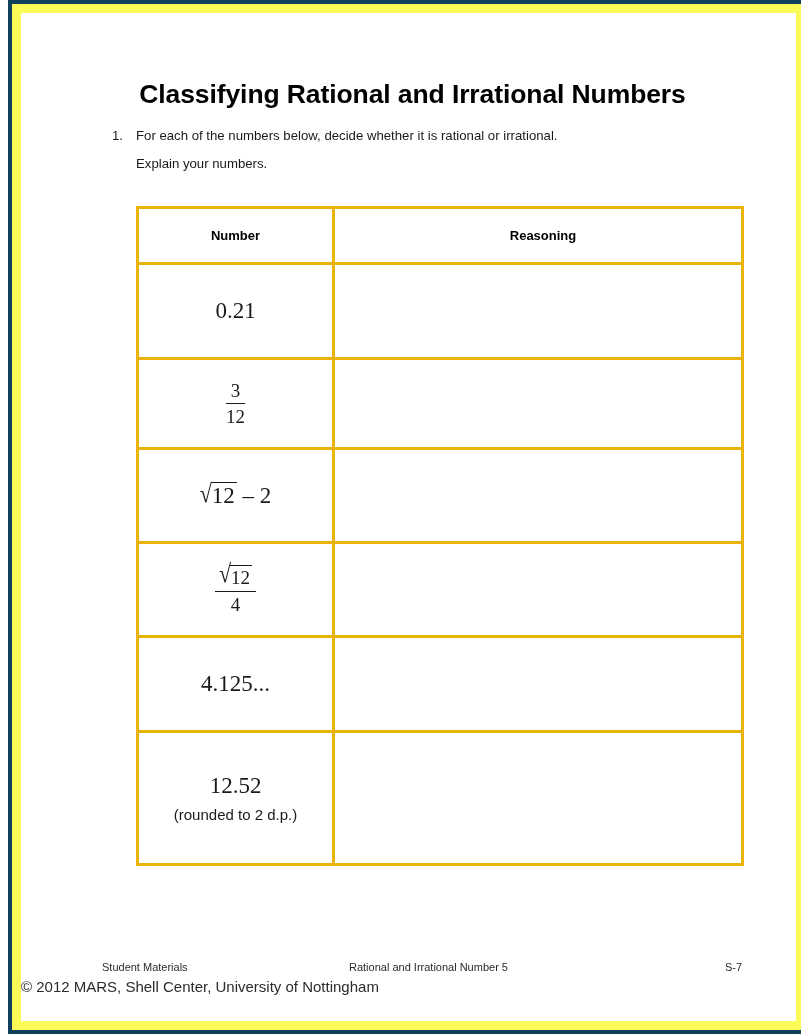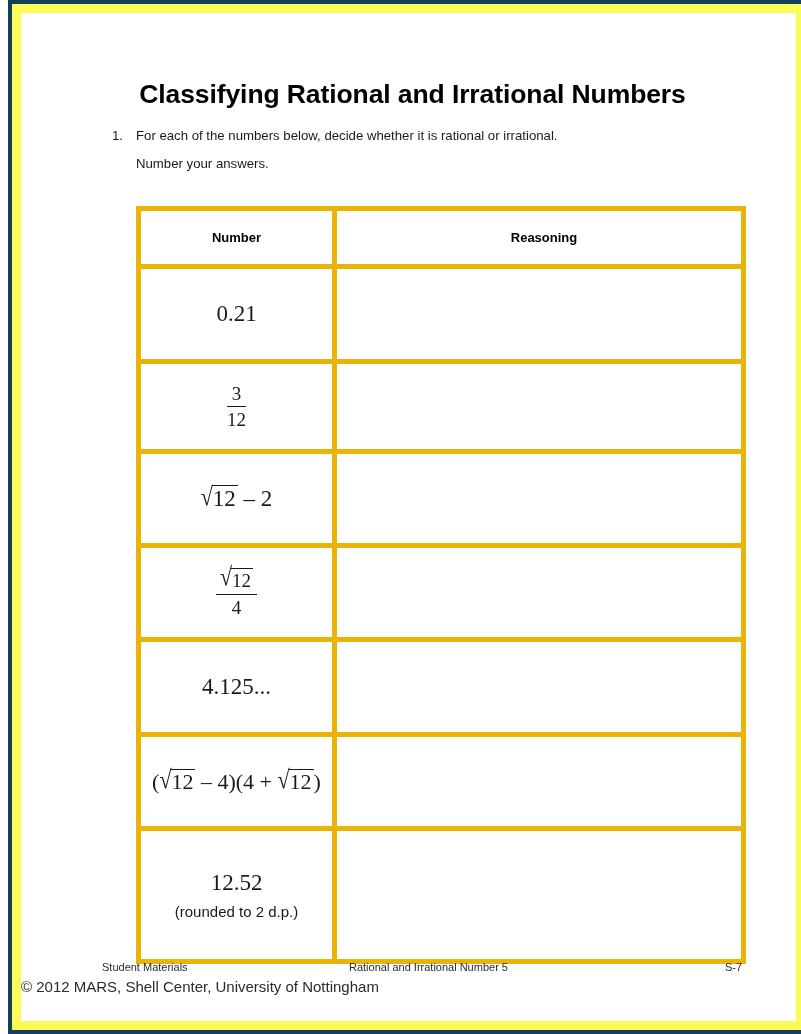--- a/index.html
+++ b/index.html
@@ -81,21 +81,21 @@
   
   .number-table {
     position: absolute;
     left: 115px;
     top: 193px;
     width: 605px;
     border-collapse: collapse;
     table-layout: fixed;
   }
   .number-table td, .number-table th {
-    border: 5px solid #eab308;
+    border: 3px solid #eab308;
     padding: 4px;
     vertical-align: middle;
   }
   .col-number { width: 196px; }
   .col-reasoning { width: 409px; }
 
   .number-table th {
     height: 45px;
     font-size: 13px;
     font-weight: bold;
@@ -227,21 +227,21 @@
       <div class="content">
 
         <div class="page-title">Classifying Rational and Irrational Numbers</div>
 
         <div class="instruction-block">
           <div class="instruction-line first">
             <span class="list-marker">1.</span>
             <span>For each of the numbers below, decide whether it is rational or irrational.</span>
           </div>
           <div class="instruction-line">
-            <span>Number your answers.</span>
+            <span>Explain your numbers.</span>
           </div>
         </div>
 
         <table class="number-table">
           <colgroup>
             <col class="col-number">
             <col class="col-reasoning">
           </colgroup>
           <thead>
             <tr>
@@ -293,32 +293,20 @@
               <td class="cell-reasoning"></td>
             </tr>
 
             <tr class="r5">
               <td class="cell-number">
                 <span class="plain-val">4.125...</span>
               </td>
               <td class="cell-reasoning"></td>
             </tr>
 
-            <tr class="r6">
-              <td class="cell-number">
-                <span class="math" style="font-size:22px;">
-                  <span>(</span><span class="sqrt">
-                    <span class="radix">√</span><span class="radicand">12</span>
-                  </span><span> – 4)(4 + </span><span class="sqrt">
-                    <span class="radix">√</span><span class="radicand">12</span>
-                  </span><span>)</span>
-                </span>
-              </td>
-              <td class="cell-reasoning"></td>
-            </tr>
 
             <tr class="r7">
               <td class="cell-number">
                 <span class="plain-val">12.52</span>
                 <span class="rounded-note">(rounded to 2 d.p.)</span>
               </td>
               <td class="cell-reasoning"></td>
             </tr>
 
           </tbody>

